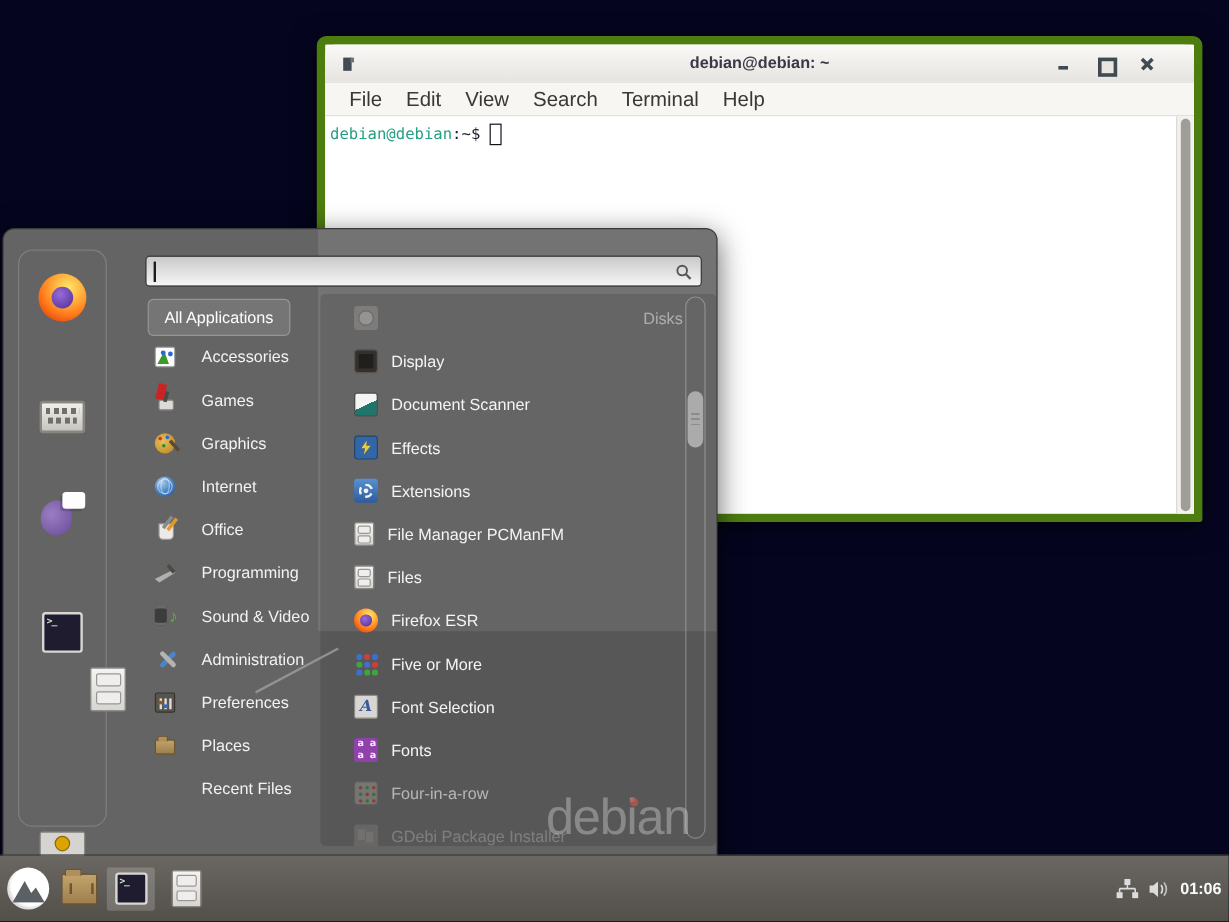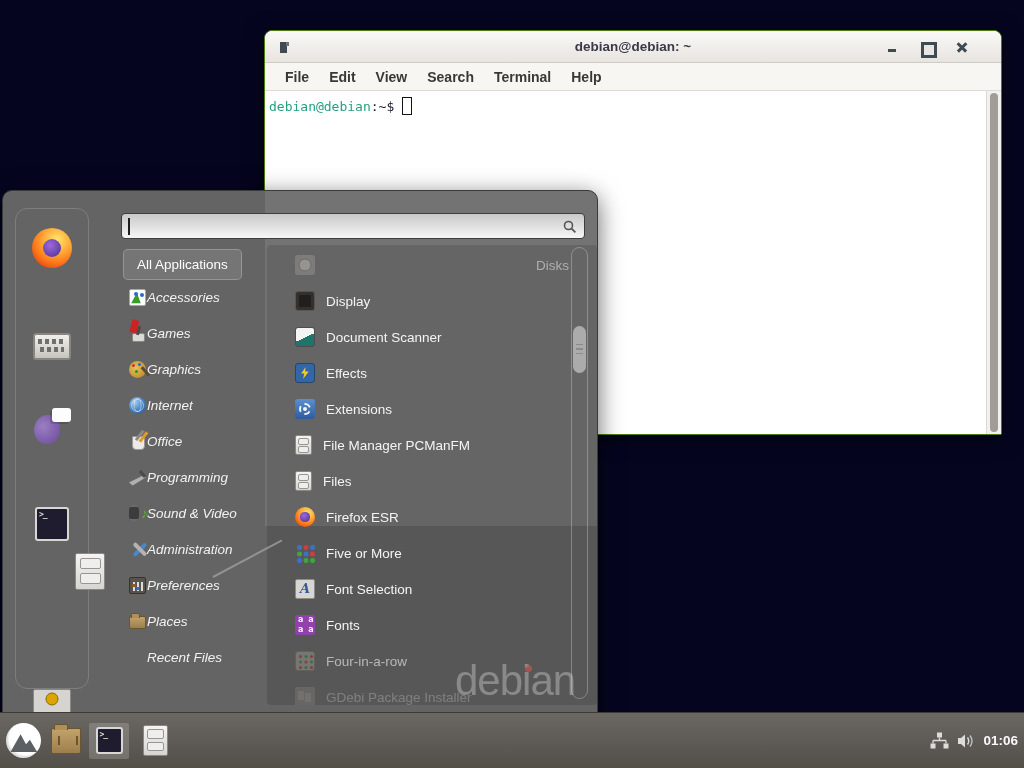--- a/index.html
+++ b/index.html
@@ -3,38 +3,38 @@
 <meta charset="utf-8">
 <style>
   * { margin:0; padding:0; box-sizing:border-box; }
   html,body { width:1024px; height:768px; overflow:hidden; }
   body { font-family:"Liberation Sans", sans-serif; position:relative; background:#050520; }
 
   .desktop { position:absolute; inset:0; background:#050520; }
 
   
   .terminal-window { position:absolute; left:264px; top:30px; width:738px; height:405px;
-    border:1px solid #4d7c0f; border-radius:8px 8px 2px 2px;
+    border:7px solid #4d7c0f; border-radius:8px 8px 2px 2px;
     box-shadow:0 4px 20px rgba(0,0,0,.55); background:#fff; }
   .titlebar { position:absolute; left:0; top:0; right:0; height:32px;
     background:linear-gradient(#faf9f7,#e7e4e0); border-bottom:1px solid #cfcbc5;
     border-radius:8px 8px 0 0; }
   .win-title { position:absolute; left:50%; top:8px; transform:translateX(-50%);
     font-size:13.5px; font-weight:bold; color:#3d3846; white-space:nowrap; }
   .win-icon { position:absolute; left:15px; top:11px; width:7px; height:11px; background:#3f4a52; }
   .win-icon::after { content:""; position:absolute; right:-2px; top:0; width:3px; height:4px; background:#6b747b; }
   .winbtn { position:absolute; top:9px; width:14px; height:14px; cursor:default; }
   .btn-min { right:102px; } .btn-min::before { content:""; position:absolute; left:3px; top:9px; width:8px; height:2.5px; background:#3f4a52; }
   .btn-max { right:68px; } .btn-max::before { content:""; position:absolute; left:2px; top:2px; width:10px; height:10px; border:3px solid #3f4a52; background:#e9e6e2; }
   .btn-cls { right:32px; }
   .btn-cls::before,.btn-cls::after { content:""; position:absolute; left:1px; top:6px; width:12px; height:2.6px; background:#3f4a52; }
   .btn-cls::before { transform:rotate(45deg); } .btn-cls::after { transform:rotate(-45deg); }
   .menubar { position:absolute; left:0; top:32px; right:0; height:28px; background:#f7f6f3;
     border-bottom:1px solid #dedad5; display:flex; align-items:center; padding-left:10px; }
-  .menubar span { font-size:14px; color:#3a3834; padding:4px 10px;font-weight:bold; }
+  .menubar span { font-size:17px; color:#3a3834; padding:4px 10px; }
   .term-body { position:absolute; left:0; top:60px; right:0; bottom:0; background:#ffffff;
     font-family:"DejaVu Sans Mono", monospace; font-size:13px; }
   .prompt-line { position:absolute; left:4px; top:6px; display:flex; align-items:center; white-space:pre; }
   .p-user { color:#26a083; font-weight:normal; }
   .p-sym { color:#1d1c2c; }
   .term-cursor { display:inline-block; width:10px; height:18px; border:1.6px solid #14121f; margin-left:8px; background:#fff; }
   .term-scrollbar { position:absolute; right:0; top:0; bottom:0; width:15px; background:#f2f1ee; border-left:1px solid #dcd9d4; }
   .term-scrollbar .thumb { position:absolute; left:3px; right:3px; top:2px; bottom:2px; background:#a09d98; border-radius:5px; }
 
   
@@ -58,21 +58,21 @@
   .searchbox { position:absolute; left:118px; top:22px; width:464px; height:26px;
     background:linear-gradient(#c9c9c9,#f6f6f6); border:1px solid #3e3e3e; border-radius:4px; }
   .caret { position:absolute; left:6px; top:4px; width:1.6px; height:17px; background:#1d1d1d; }
   .mag { position:absolute; right:7px; top:6px; }
 
   .allapps { position:absolute; left:120px; top:58px; width:119px; height:31px;
     background:rgba(255,255,255,.11); border:1px solid rgba(255,255,255,.24); border-radius:5px;
     color:#fdfdfd; font-size:13.5px; line-height:29px; padding-left:13px; cursor:default; }
 
   .categories { position:absolute; left:122px; top:88px; width:142px; }
-  .cat-row { height:36px; display:flex; align-items:center; gap:1px; padding-left:4px; cursor:default;font-style:italic; }
+  .cat-row { height:36px; display:flex; align-items:center; gap:22px; padding-left:4px; cursor:default; }
   .cat-row .lbl { font-size:13.5px; color:#f2f2f2; white-space:nowrap; }
 
   .applist { position:absolute; left:284px; top:56px; width:282px; height:458px; overflow:hidden; }
   .app-row { height:36px; display:flex; align-items:center; gap:11px; padding-left:8px; cursor:default; }
   .app-row .lbl { font-size:13.5px; color:#f4f4f4; white-space:nowrap; }
   .dim-top { opacity:.50;justify-content:space-between; } .dim-low { opacity:.60; } .dim-edge { opacity:.25; }
 
   .list-scroll-track { position:absolute; left:568px; top:56px; width:17px; height:452px;
     border:1px solid rgba(255,255,255,.28); border-radius:9px; }
   .list-scroll-thumb { position:absolute; left:570px; top:135px; width:13px; height:47px;

